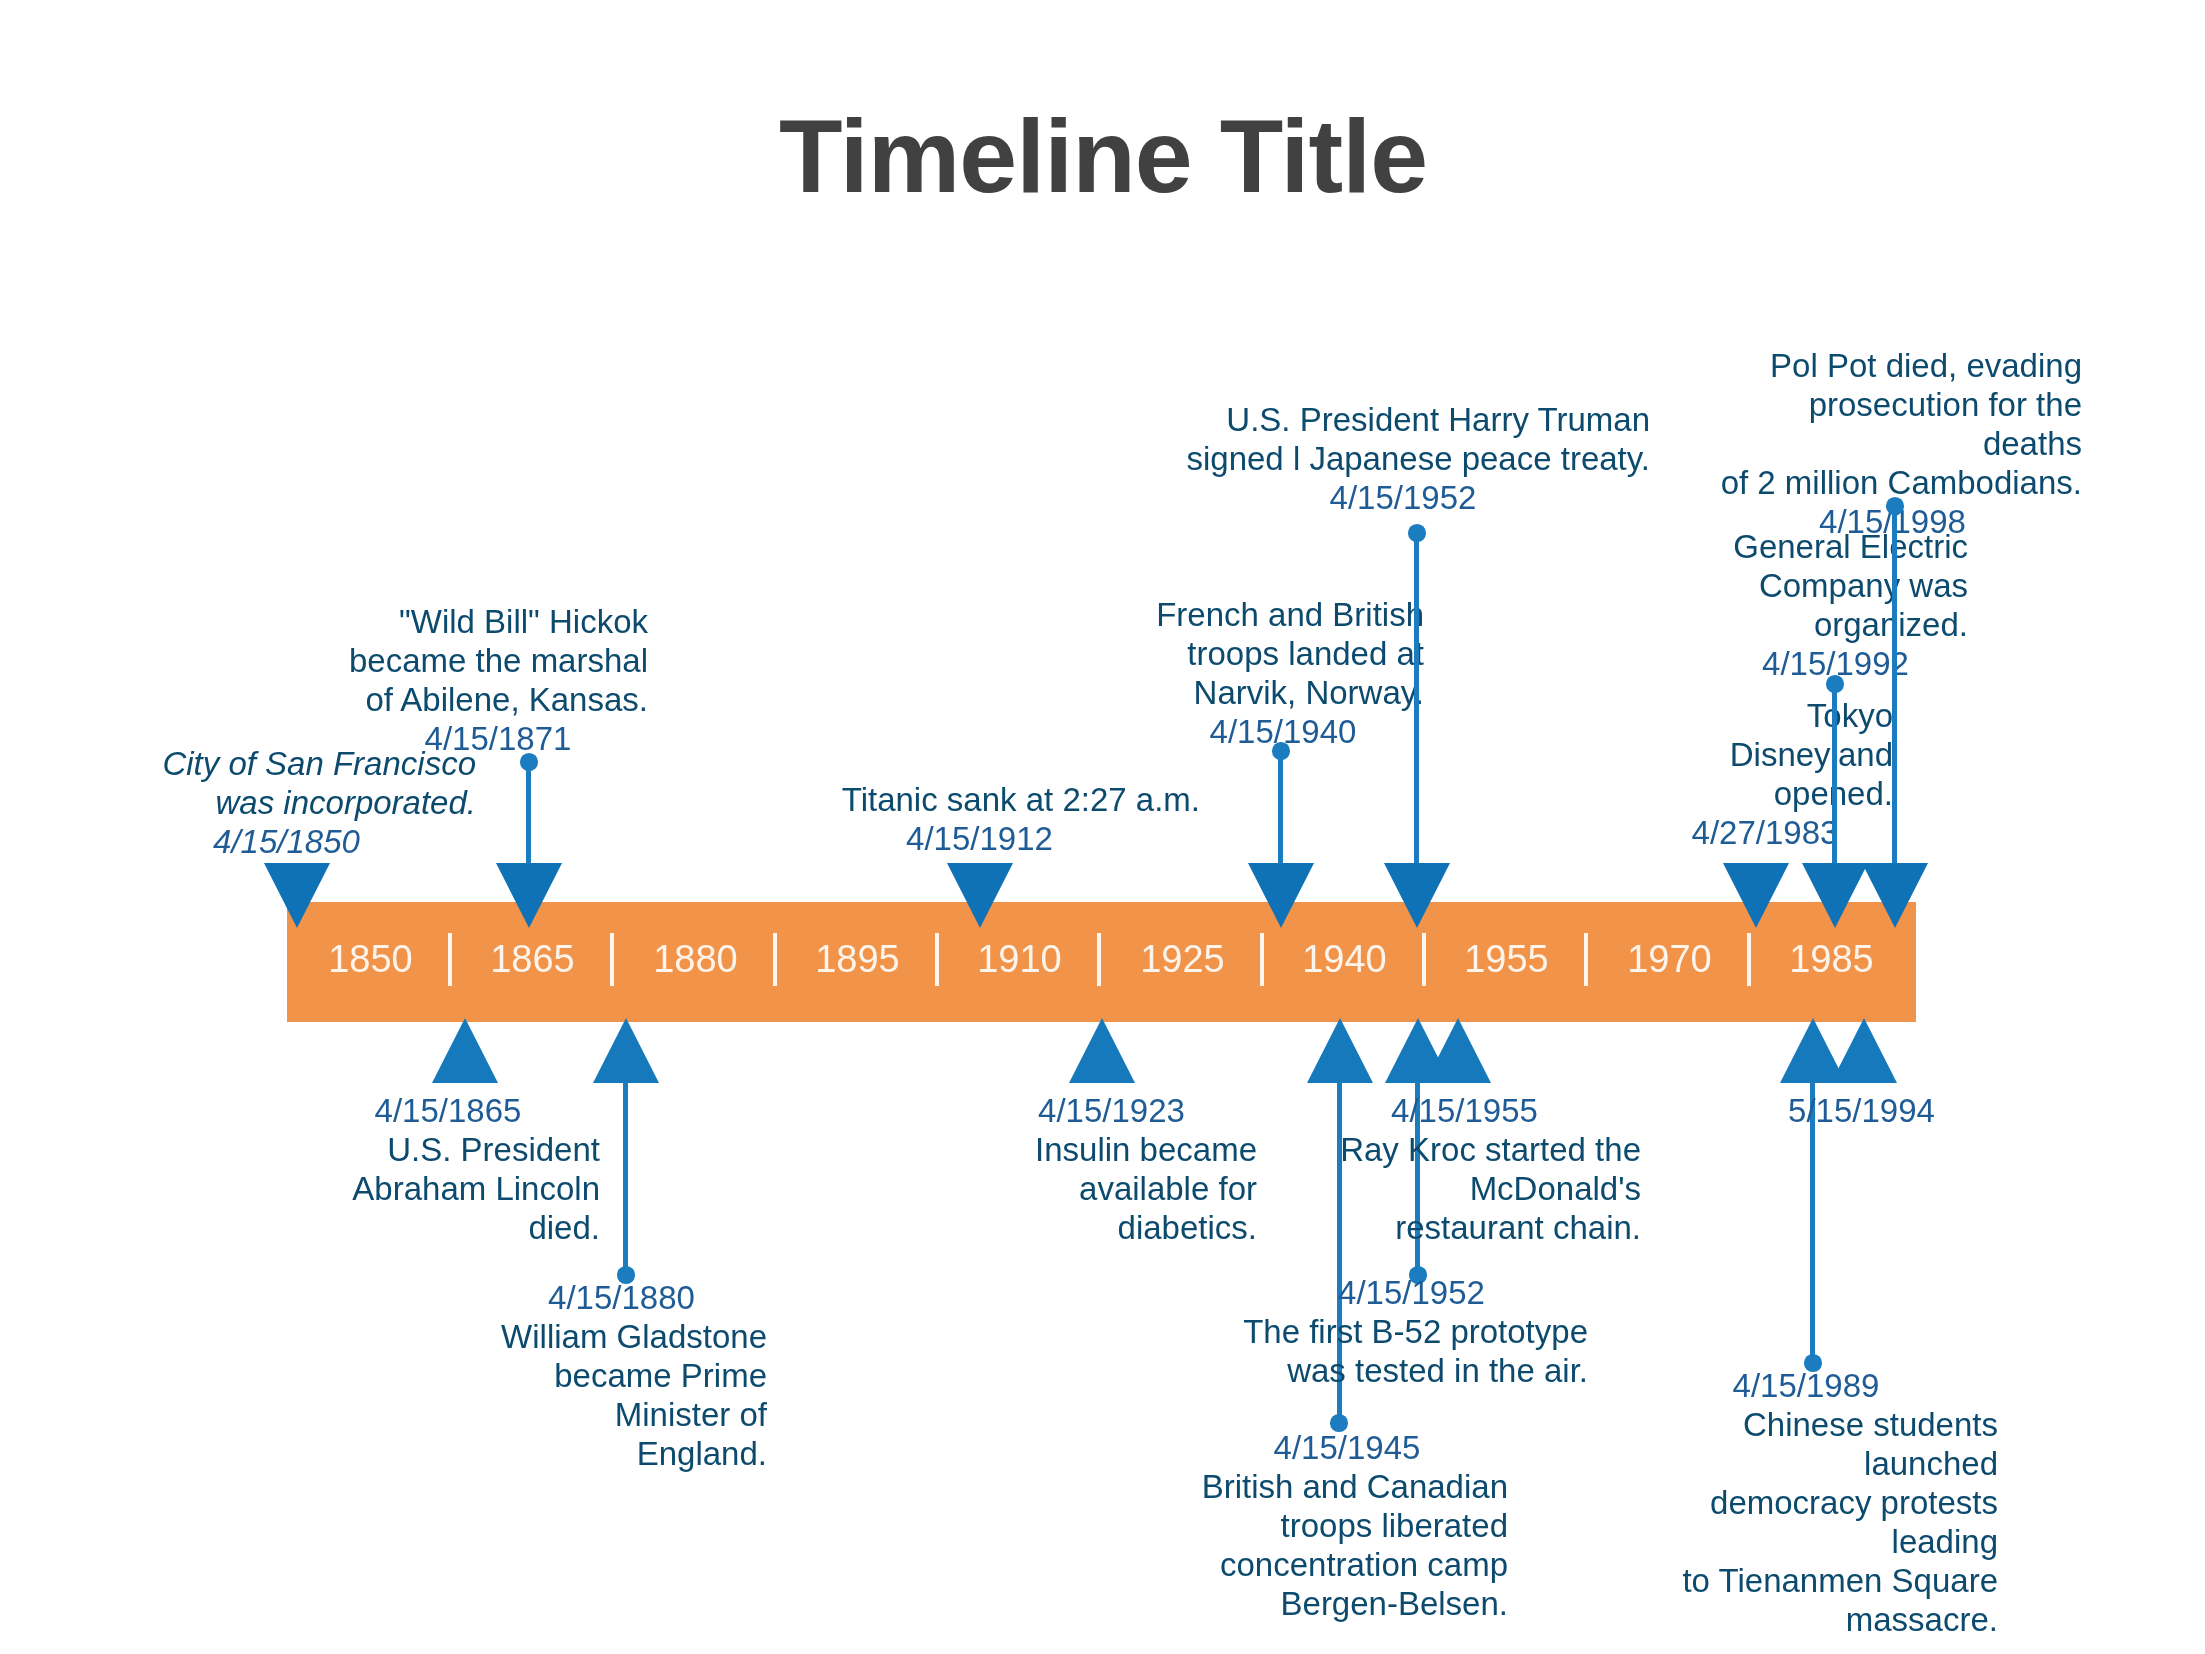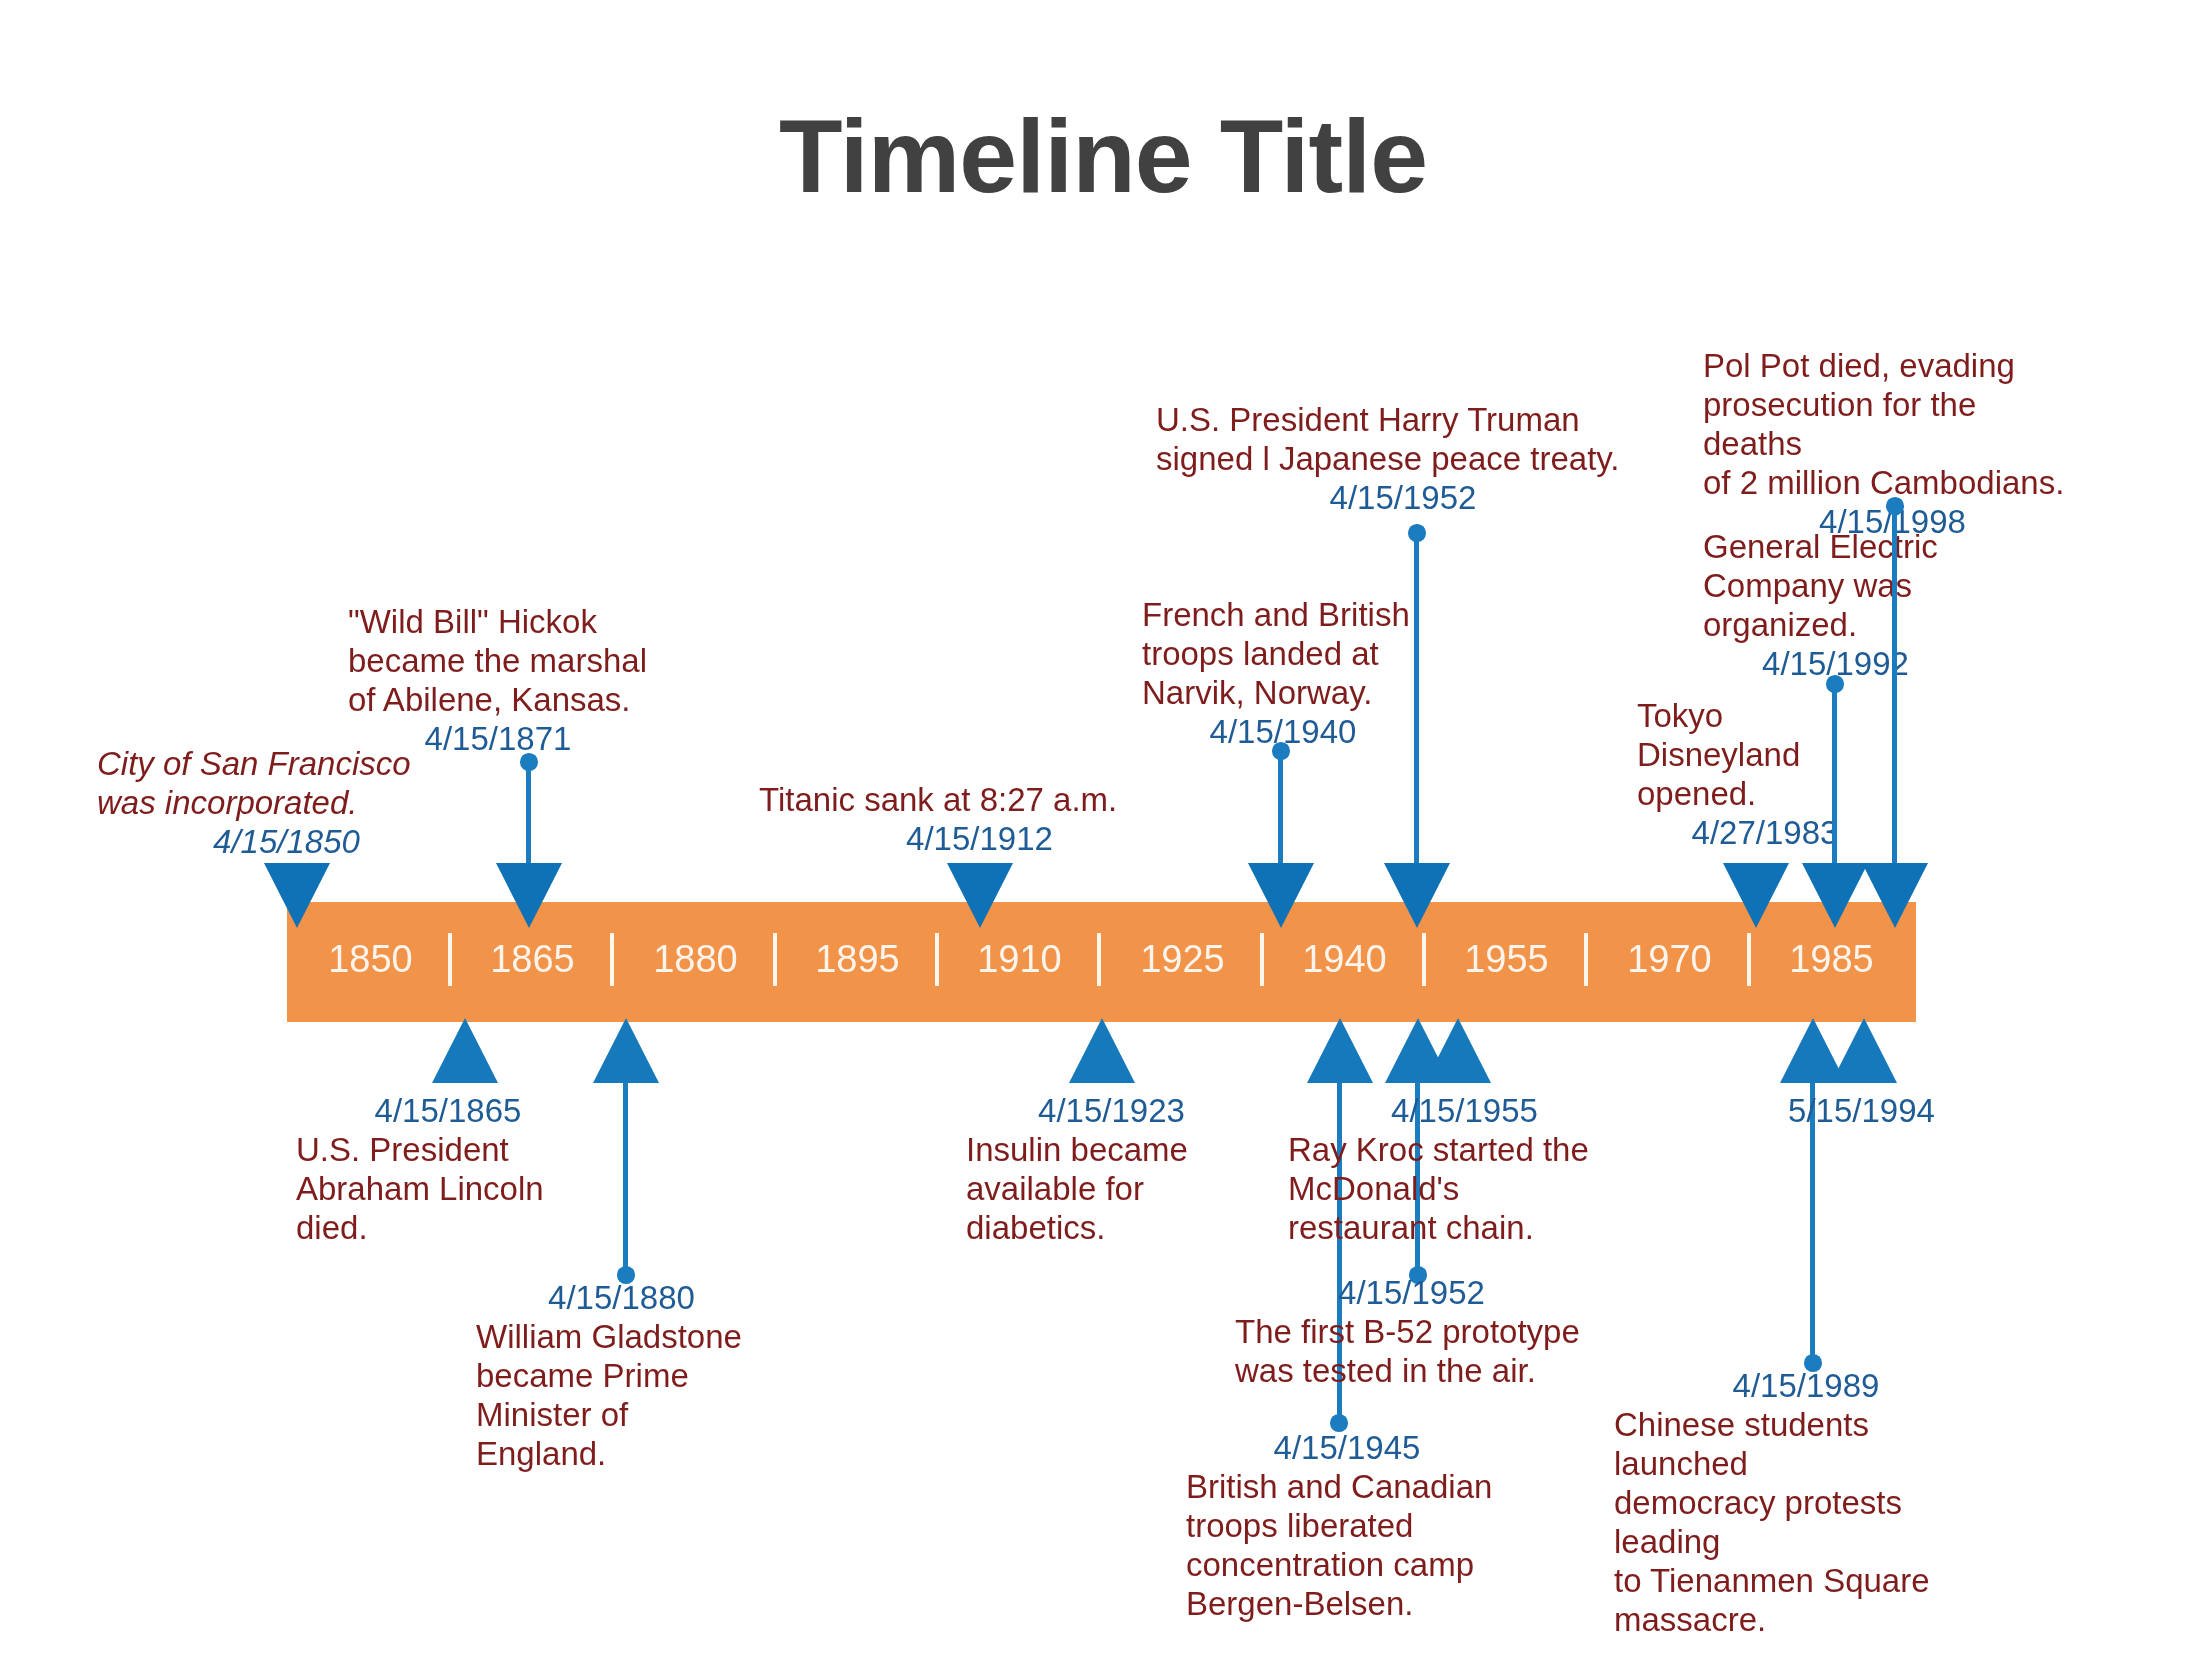--- a/index.html
+++ b/index.html
@@ -30,22 +30,22 @@
     text-align:center;width:159px;line-height:1;
   }
   .axis-tick{
     position:absolute;top:933px;width:4.4px;height:53px;
     background:#FFF6EE;
   }
 
   
   .event{position:absolute;}
   .ev-text{
-    color:#7f1d1d;font-size:33px;line-height:1.18;
-    text-align:left;white-space:pre-line;
+    color:#0c4a6e;font-size:33px;line-height:1.18;
+    text-align:right;white-space:pre-line;
   }
   .ev-date{
     color:#1F5C96;font-size:33px;line-height:1.18;
     text-align:center;font-weight:400;
   }
 
   
   .stem{
     position:absolute;width:5.3px;background:#1C7CC0;
   }
@@ -109,21 +109,21 @@
     <div class="ev-text">"Wild Bill" Hickok
 became the marshal
 of Abilene, Kansas.</div>
     <div class="ev-date">4/15/1871</div>
   </div>
   <div class="dot" style="left:520px;top:753px;"></div>
   <div class="stem" style="left:526px;top:760px;height:106px;"></div>
   <div class="tri-down" style="left:496px;top:863px;"></div>
 
   <div class="event" style="left:759px;top:781px;width:441px;">
-    <div class="ev-text">Titanic sank at 8:27 a.m.</div>
+    <div class="ev-text">Titanic sank at 2:27 a.m.</div>
     <div class="ev-date">4/15/1912</div>
   </div>
   <div class="tri-down" style="left:947px;top:863px;"></div>
 
   <div class="event" style="left:1142px;top:596px;width:282px;">
     <div class="ev-text">French and British
 troops landed at
 Narvik, Norway.</div>
     <div class="ev-date">4/15/1940</div>
   </div>

